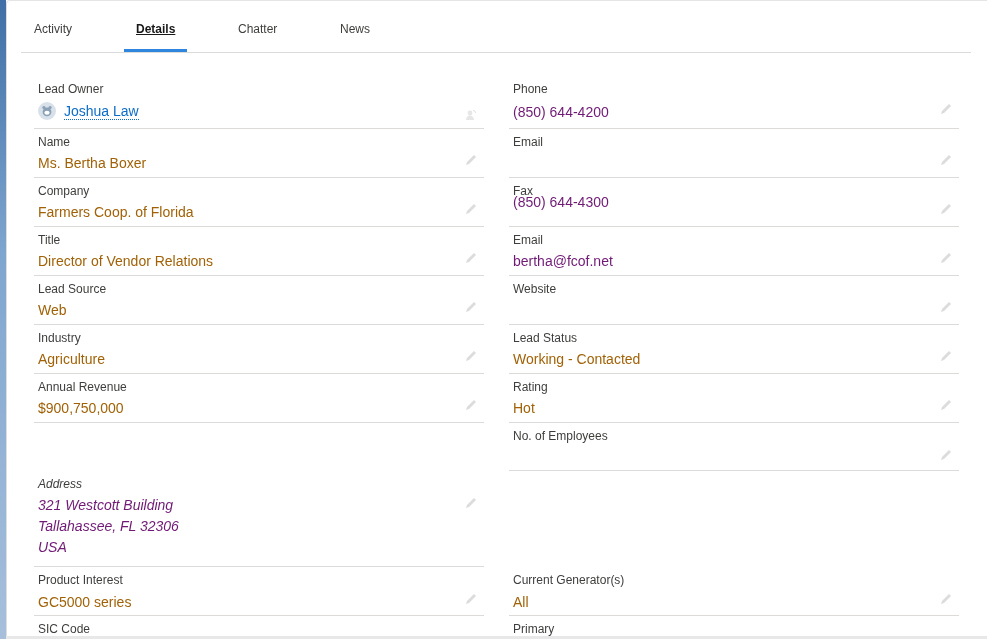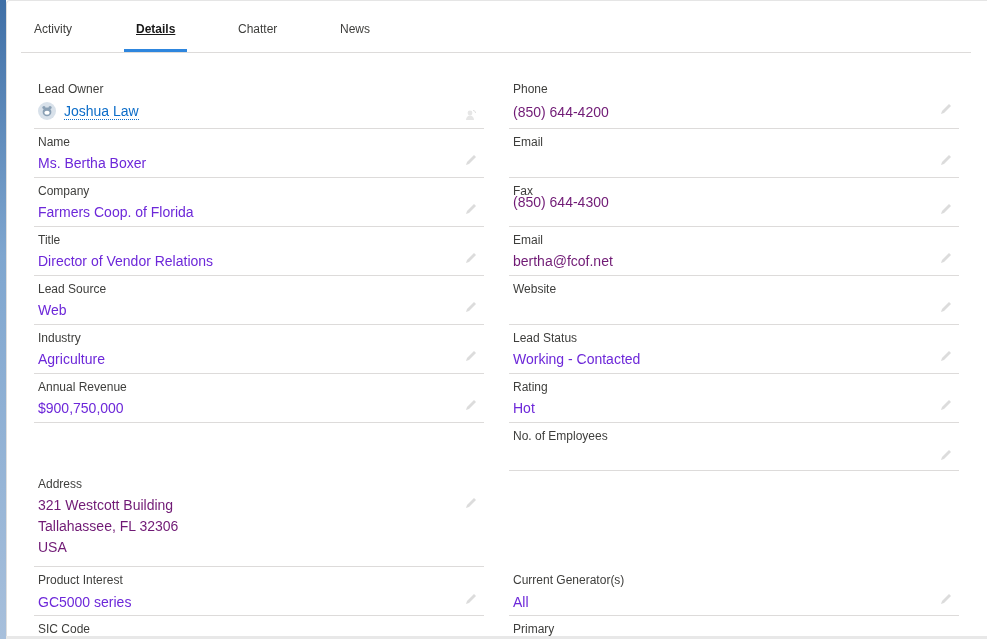--- a/index.html
+++ b/index.html
@@ -45,21 +45,21 @@
     .field {
       position: absolute; width: 450px;
       border-bottom: 1px solid #dddbda;
     }
     .col-left { left: 34px; }
     .col-right { left: 509px; }
     .field .label {
       position: absolute; left: 4px; top: 6px; font-size: 12px; color: #3e3e3c;
     }
     .field .value {
-      position: absolute; left: 4px; top: 27px; font-size: 14px; color: #6d28d9;
+      position: absolute; left: 4px; top: 27px; font-size: 14px; color: #a16207;
       white-space: nowrap;
     }
     .field .value.link { color: #701a75; }
     .field .value.multi { line-height: 21px; top: 24px; }
     .edit {
       position: absolute; right: 6px; width: 14px; height: 14px; cursor: pointer;
     }
     .edit svg { width: 14px; height: 14px; display: block; }
     .owner-row { position: absolute; left: 4px; top: 26px; display: flex; align-items: center; }
     .avatar {
@@ -159,21 +159,21 @@
 <div class="field col-left" style="top:374px;height:48px;">
   <div class="label">Annual Revenue</div>
   <div class="value" style="top:26px;">$900,750,000</div>
   <span class="edit" style="top:24px;">
       <svg viewBox="0 0 14 14">
         <path d="M2 12l1-3 7-7 2 2-7 7z" fill="#dcdcdc"></path>
       </svg>
     </span>
 </div>
 
-<div class="field col-left" style="top:471px;height:95px;">
+<div class="field col-left" style="top:471px;height:95px;font-style:italic;">
   <div class="label">Address</div>
   <div class="value link multi">
     <div>321 Westcott Building</div>
     <div>Tallahassee, FL 32306</div>
     <div>USA</div>
   </div>
   <span class="edit" style="top:25px;">
       <svg viewBox="0 0 14 14">
         <path d="M2 12l1-3 7-7 2 2-7 7z" fill="#dcdcdc"></path>
       </svg>

